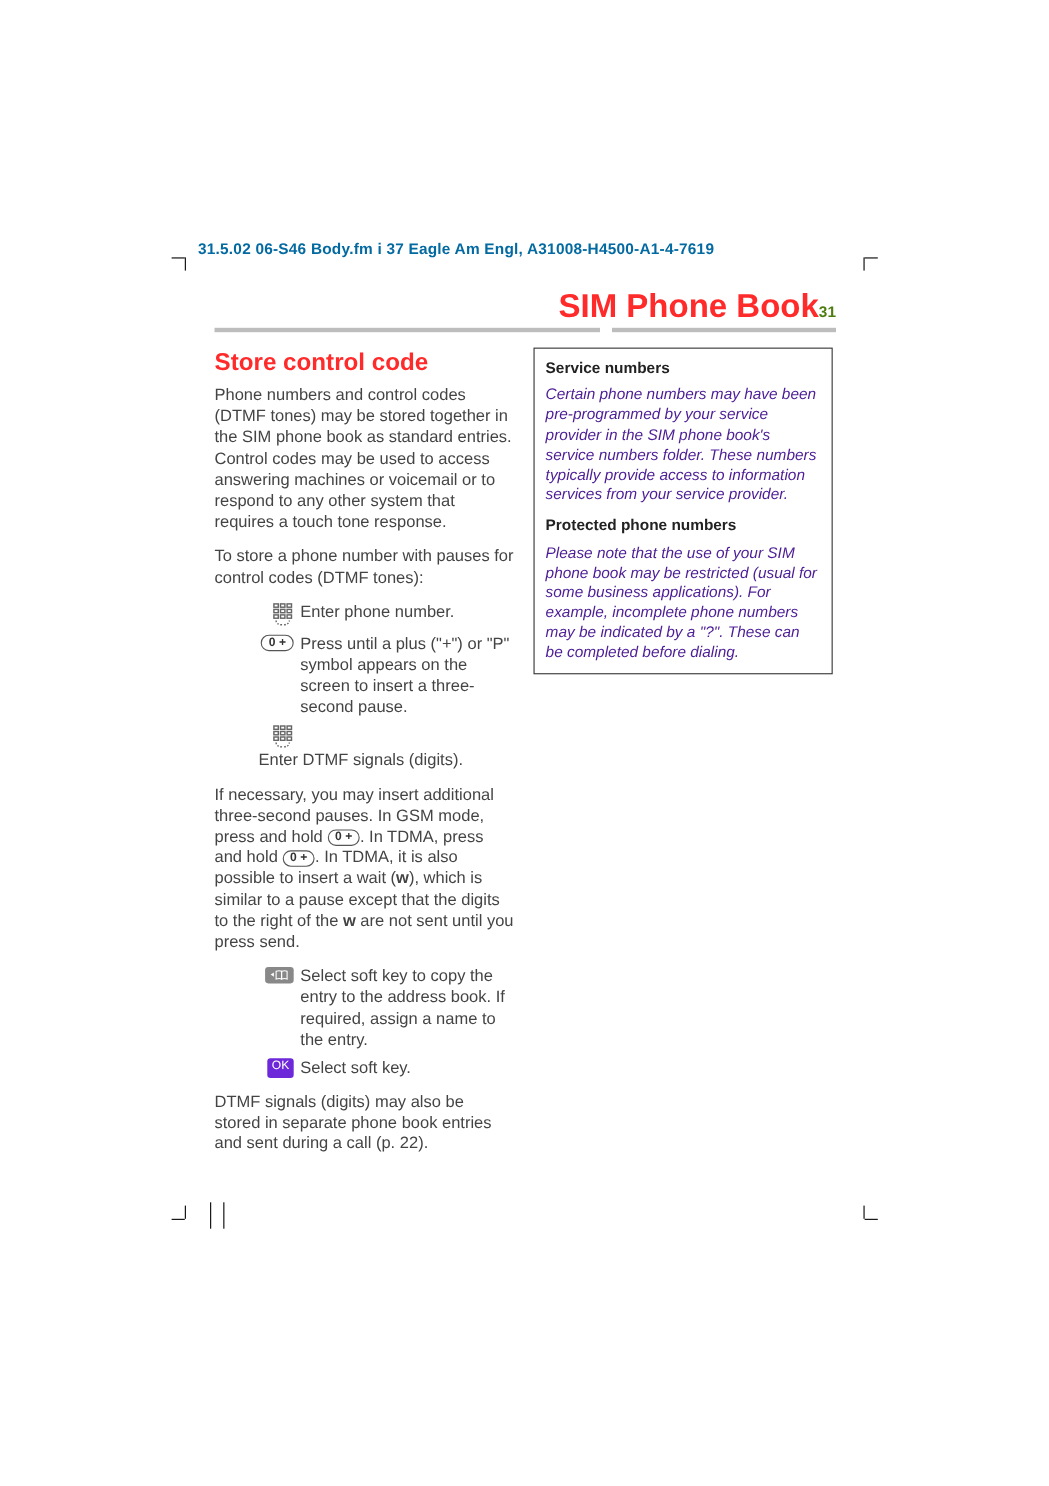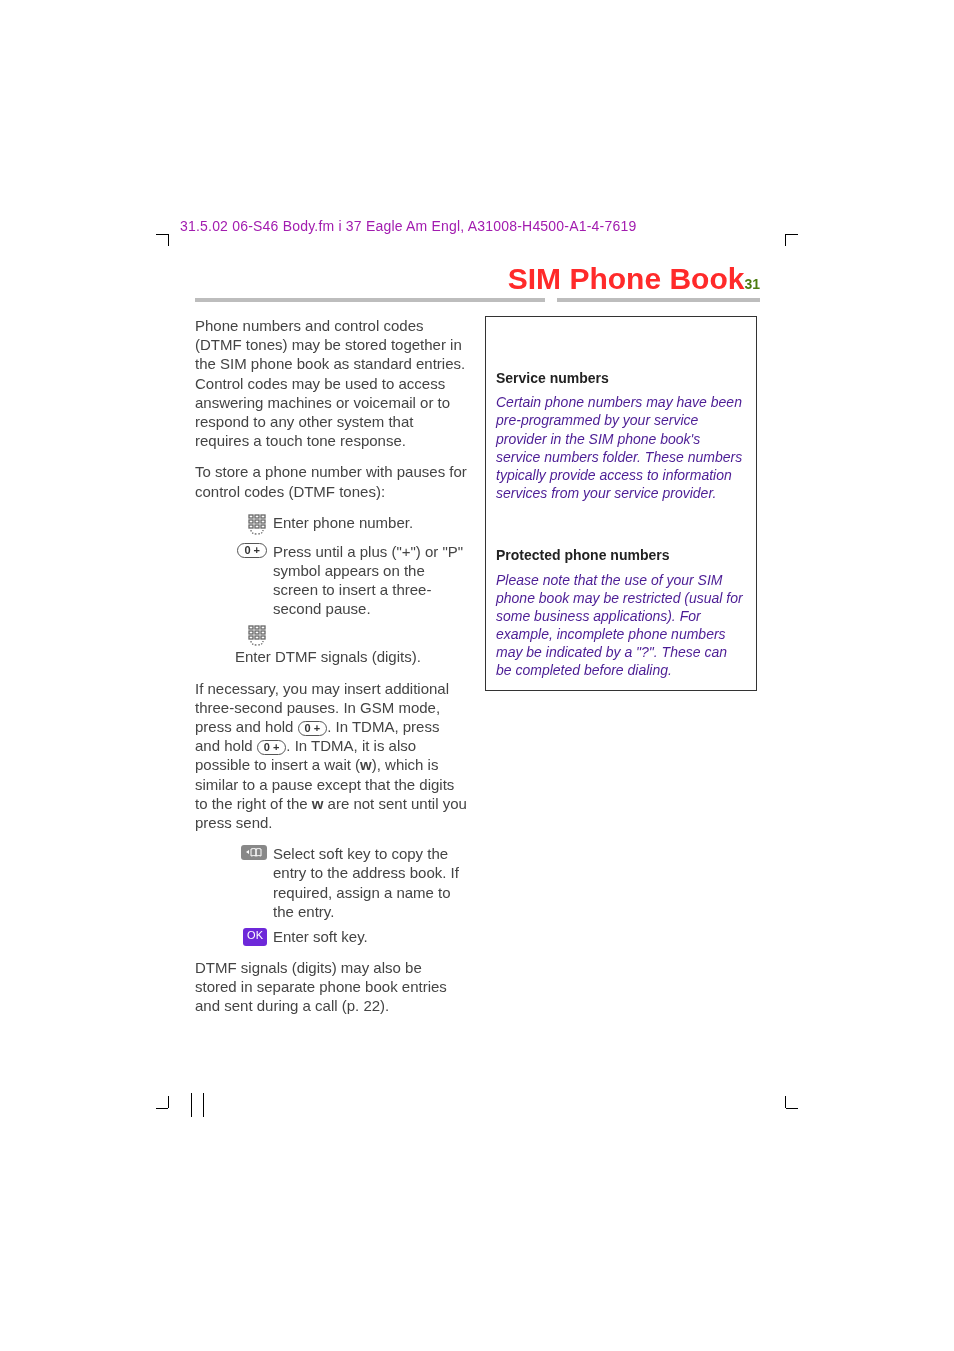--- a/index.html
+++ b/index.html
@@ -13,22 +13,23 @@
   }
   .crop-mark {
     position: absolute;
     background: #000;
   }
   .header-line {
     position: absolute;
     top: 218px;
     left: 180px;
     font-size: 14px;
-    color: #a21caf;
+    color: #0369a1;
     letter-spacing: 0.2px;
+    font-weight: bold;
   }
   .page {
     position: absolute;
     top: 262px;
     left: 195px;
     width: 565px;
   }
   .title-row {
     display: flex;
     align-items: baseline;
@@ -136,21 +137,20 @@
   .info-box {
     border: 1px solid #333;
     padding: 8px 10px 10px 10px;
     font-size: 14px;
     line-height: 1.3;
   }
   .info-box .box-heading {
     font-weight: bold;
     margin-bottom: 6px;
     color: #222;
-    margin-top: 44px;
   }
   .info-box .box-para {
     margin-bottom: 10px;
     color: #4c1d95;
     font-style: italic;
   }
   .info-box .box-para:last-child { margin-bottom: 0; }
   strong { font-weight: bold; }
 </style>
 </head>
@@ -171,20 +171,21 @@
 
 <div class="page">
   <div class="title-row">
     <div class="page-title">SIM Phone Book</div>
     <div class="page-number">31</div>
   </div>
   <div class="title-underline"></div>
 
   <div class="columns">
     <div class="col-left">
+      <div class="section-title">Store control code</div>
       <div class="para">Phone numbers and control codes (DTMF tones) may be stored together in the SIM phone book as standard entries. Control codes may be used to access answering machines or voicemail or to respond to any other system that requires a touch tone response.</div>
       <div class="para">To store a phone number with pauses for control codes (DTMF tones):</div>
 
       <div class="step-row" style="margin-left:40px;">
         <div class="step-icon keypad-icon">
           <svg viewBox="0 0 20 22">
               <g fill="none" stroke="#666" stroke-width="1.3">
                 <rect x="2" y="1" width="4" height="3"></rect>
                 <rect x="8" y="1" width="4" height="3"></rect>
                 <rect x="14" y="1" width="4" height="3"></rect>
@@ -244,21 +245,21 @@
               </svg>
           </span>
         </div>
         <div class="step-text">Select soft key to copy the entry to the address book. If required, assign a name to the entry.</div>
       </div>
 
       <div class="step-row" style="margin-left:40px; margin-bottom:12px;">
         <div class="step-icon">
           <span class="ok-badge">OK</span>
         </div>
-        <div class="step-text">Enter soft key.</div>
+        <div class="step-text">Select soft key.</div>
       </div>
 
       <div class="para">DTMF signals (digits) may also be stored in separate phone book entries and sent during a call (p. 22).</div>
     </div>
 
     <div class="col-right">
       <div class="info-box">
         <div class="box-heading">Service numbers</div>
         <div class="box-para">Certain phone numbers may have been pre-programmed by your service provider in the SIM phone book's service numbers folder. These numbers typically provide access to information services from your service provider.</div>
         <div class="box-heading">Protected phone numbers</div>

